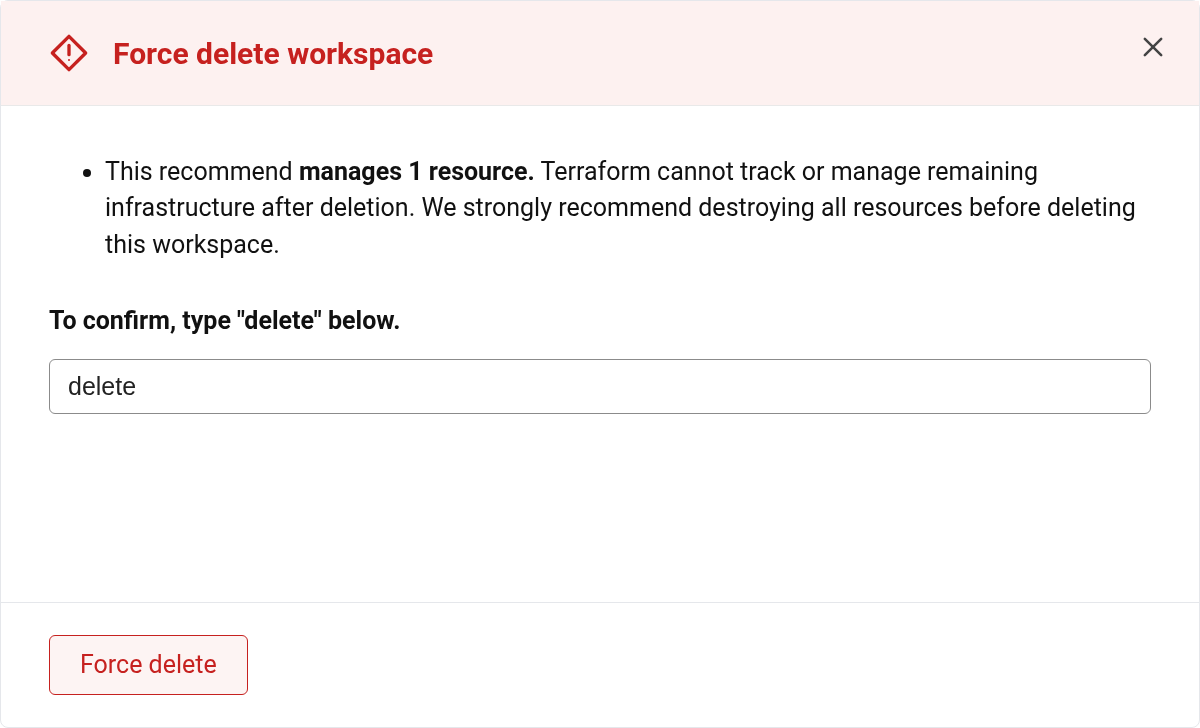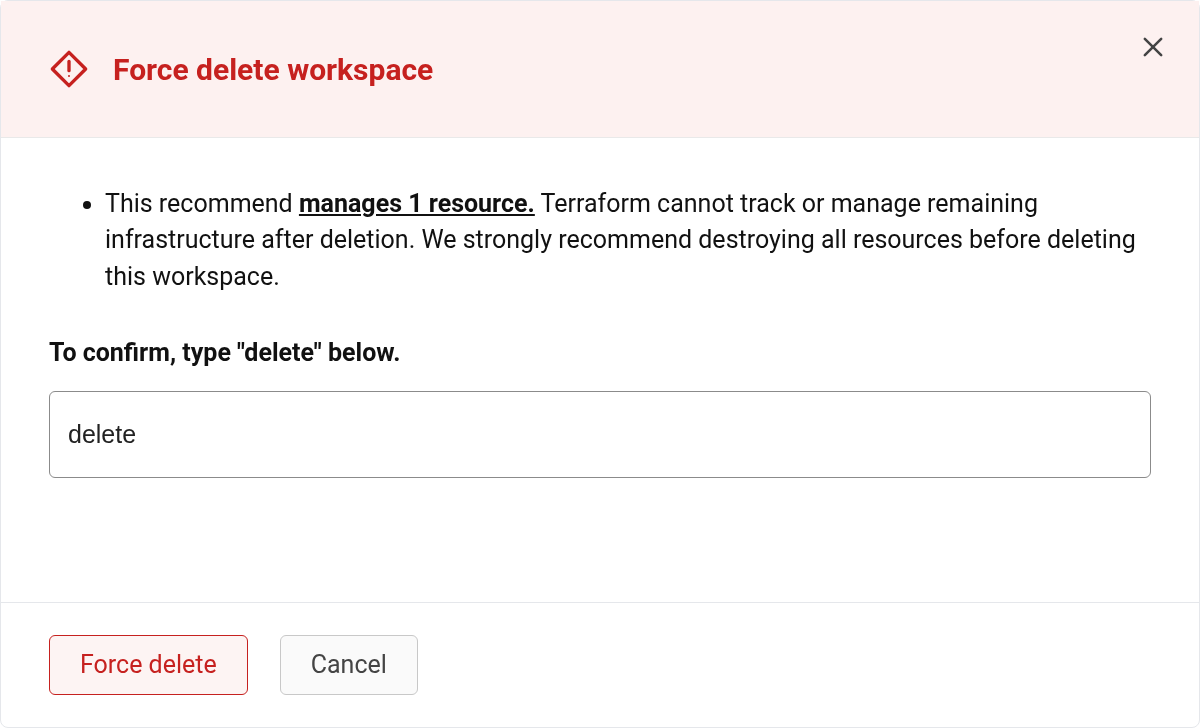--- a/index.html
+++ b/index.html
@@ -21,21 +21,21 @@
       height: 100%;
       display: flex;
       flex-direction: column;
       border: 1px solid #e5e7eb;
       border-radius: 8px;
       background: #ffffff;
     }
 
     .dialog-header {
       background: #fdf1f0;
-      padding: 48px 48px;
+      padding: 32px 48px;
       display: flex;
       align-items: center;
       gap: 24px;
       position: relative;
       border-bottom: 1px solid #e9e9e9;
     }
 
     .dialog-header .icon-wrap {
       display: flex;
       align-items: center;
@@ -86,32 +86,31 @@
       margin-bottom: 40px;
     }
 
     .bullet-list li {
       font-size: 25px;
       line-height: 1.45;
     }
 
     .bullet-list .strong {
       font-weight: 700;
-      text-decoration: underline;
     }
 
     .confirm-label {
       font-weight: 700;
       font-size: 25px;
       margin-bottom: 20px;
     }
 
     .confirm-input {
       width: 100%;
-      padding: 28px 18px;
+      padding: 12px 18px;
       font-size: 25px;
       border: 1px solid #8b8b8b;
       border-radius: 6px;
       outline: none;
       color: #222;
       background: #fff;
     }
 
     .dialog-footer {
       border-top: 1px solid #e5e7eb;
@@ -173,16 +172,15 @@
       </li>
     </ul>
 
     <p class="confirm-label">To confirm, type "delete" below.</p>
 
     <input type="text" class="confirm-input" value="delete" style="">
   </div>
 
   <div class="dialog-footer">
     <button class="btn btn-danger">Force delete</button>
-    <button class="btn btn-secondary">Cancel</button>
   </div>
 
 </div>
 
 </body></html>

